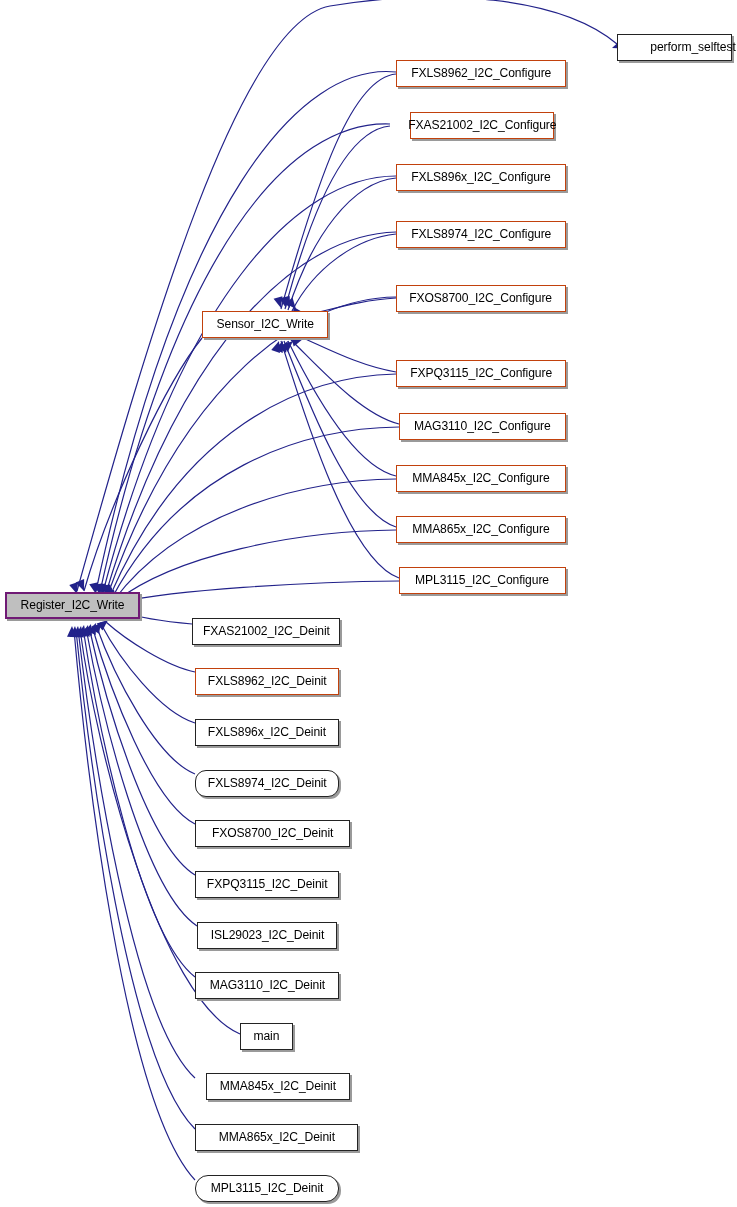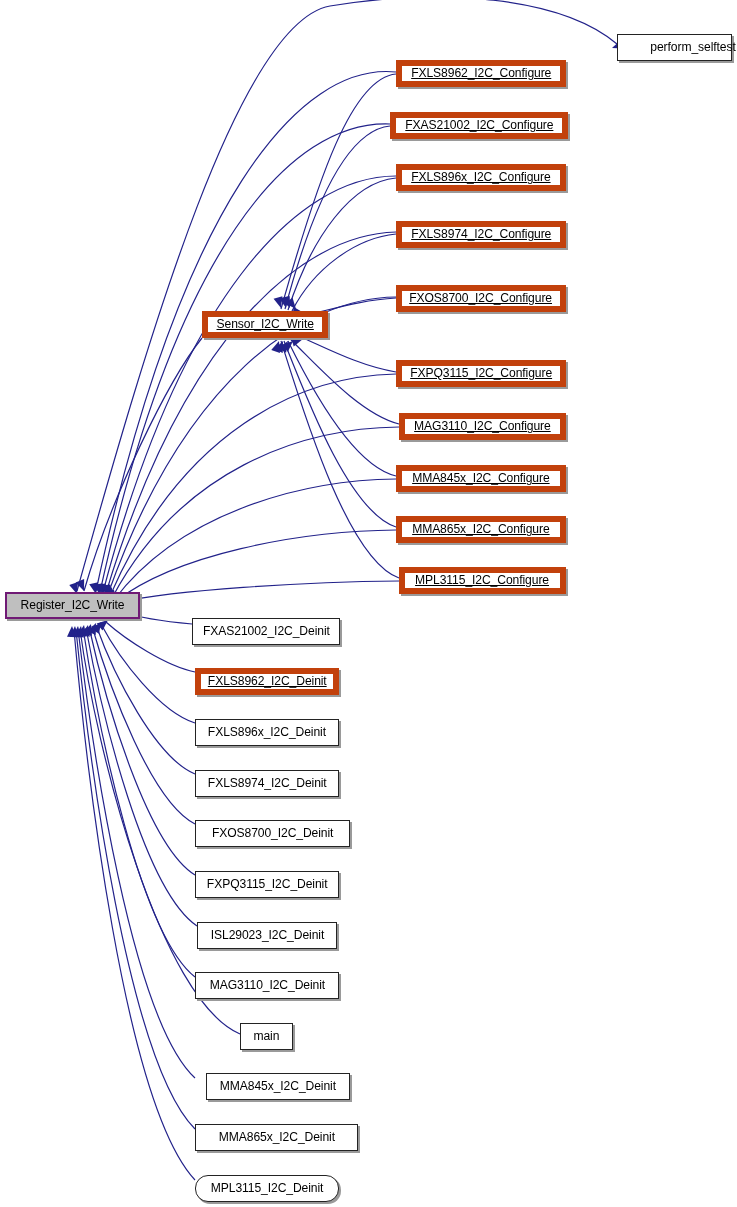--- a/index.html
+++ b/index.html
@@ -38,23 +38,22 @@
     background: #ffffff;
     white-space: nowrap;
     height: 27px;
     z-index: 5;
   }
   .node.black {
     border: 1px solid #232323;
     box-shadow: 2px 2px 0 0 #9a9a9a;
   }
   .node.red {
-    border: 6px solid #c2410c;
+    border: 1px solid #c2410c;
     box-shadow: 2px 2px 0 0 #9a9a9a;
-    text-decoration: underline;
   }
   .node.current {
     border: 2px solid #701a75;
     background: #bfbfbf;
     box-shadow: 2px 2px 0 0 #9a9a9a;
   }
   .node span {
     display: block;
     transform: scaleX(0.97);
   }
@@ -148,21 +147,21 @@
       </div>
       <div class="node red" style="left: 202px; top: 311px; width: 126px;">
         <span>Sensor_I2C_Write</span>
       </div>
       <div class="node black" style="left: 617px; top: 34px; width: 115px; padding-left: 38px;">
         <span>perform_selftest</span>
       </div>
       <div class="node red" style="left: 396px; top: 60px; width: 170px;">
         <span>FXLS8962_I2C_Configure</span>
       </div>
-      <div class="node red" style="left: 390px; top: 112px; width: 178px;">
+      <div class="node red" style="left: 410px; top: 112px; width: 144px;">
         <span>FXAS21002_I2C_Configure</span>
       </div>
       <div class="node red" style="left: 396px; top: 164px; width: 170px;">
         <span>FXLS896x_I2C_Configure</span>
       </div>
       <div class="node red" style="left: 396px; top: 221px; width: 170px; justify-content: center;">
         <span>FXLS8974_I2C_Configure</span>
       </div>
       <div class="node red" style="left: 396px; top: 285px; width: 170px;">
         <span>FXOS8700_I2C_Configure</span>
@@ -184,21 +183,21 @@
       </div>
       <div class="node black" style="left: 192px; top: 618px; width: 148px;">
         <span>FXAS21002_I2C_Deinit</span>
       </div>
       <div class="node red" style="left: 195px; top: 668px; width: 144px;">
         <span>FXLS8962_I2C_Deinit</span>
       </div>
       <div class="node black" style="left: 195px; top: 719px; width: 144px;">
         <span>FXLS896x_I2C_Deinit</span>
       </div>
-      <div class="node black" style="left: 195px; top: 770px; width: 144px;">
+      <div class="node black" style="left: 195px; top: 770px; width: 144px; border-radius: 11px;">
         <span>FXLS8974_I2C_Deinit</span>
       </div>
       <div class="node black" style="left: 195px; top: 820px; width: 155px;">
         <span>FXOS8700_I2C_Deinit</span>
       </div>
       <div class="node black" style="left: 195px; top: 871px; width: 144px;">
         <span>FXPQ3115_I2C_Deinit</span>
       </div>
       <div class="node black" style="left: 197px; top: 922px; width: 140px;">
         <span>ISL29023_I2C_Deinit</span>

